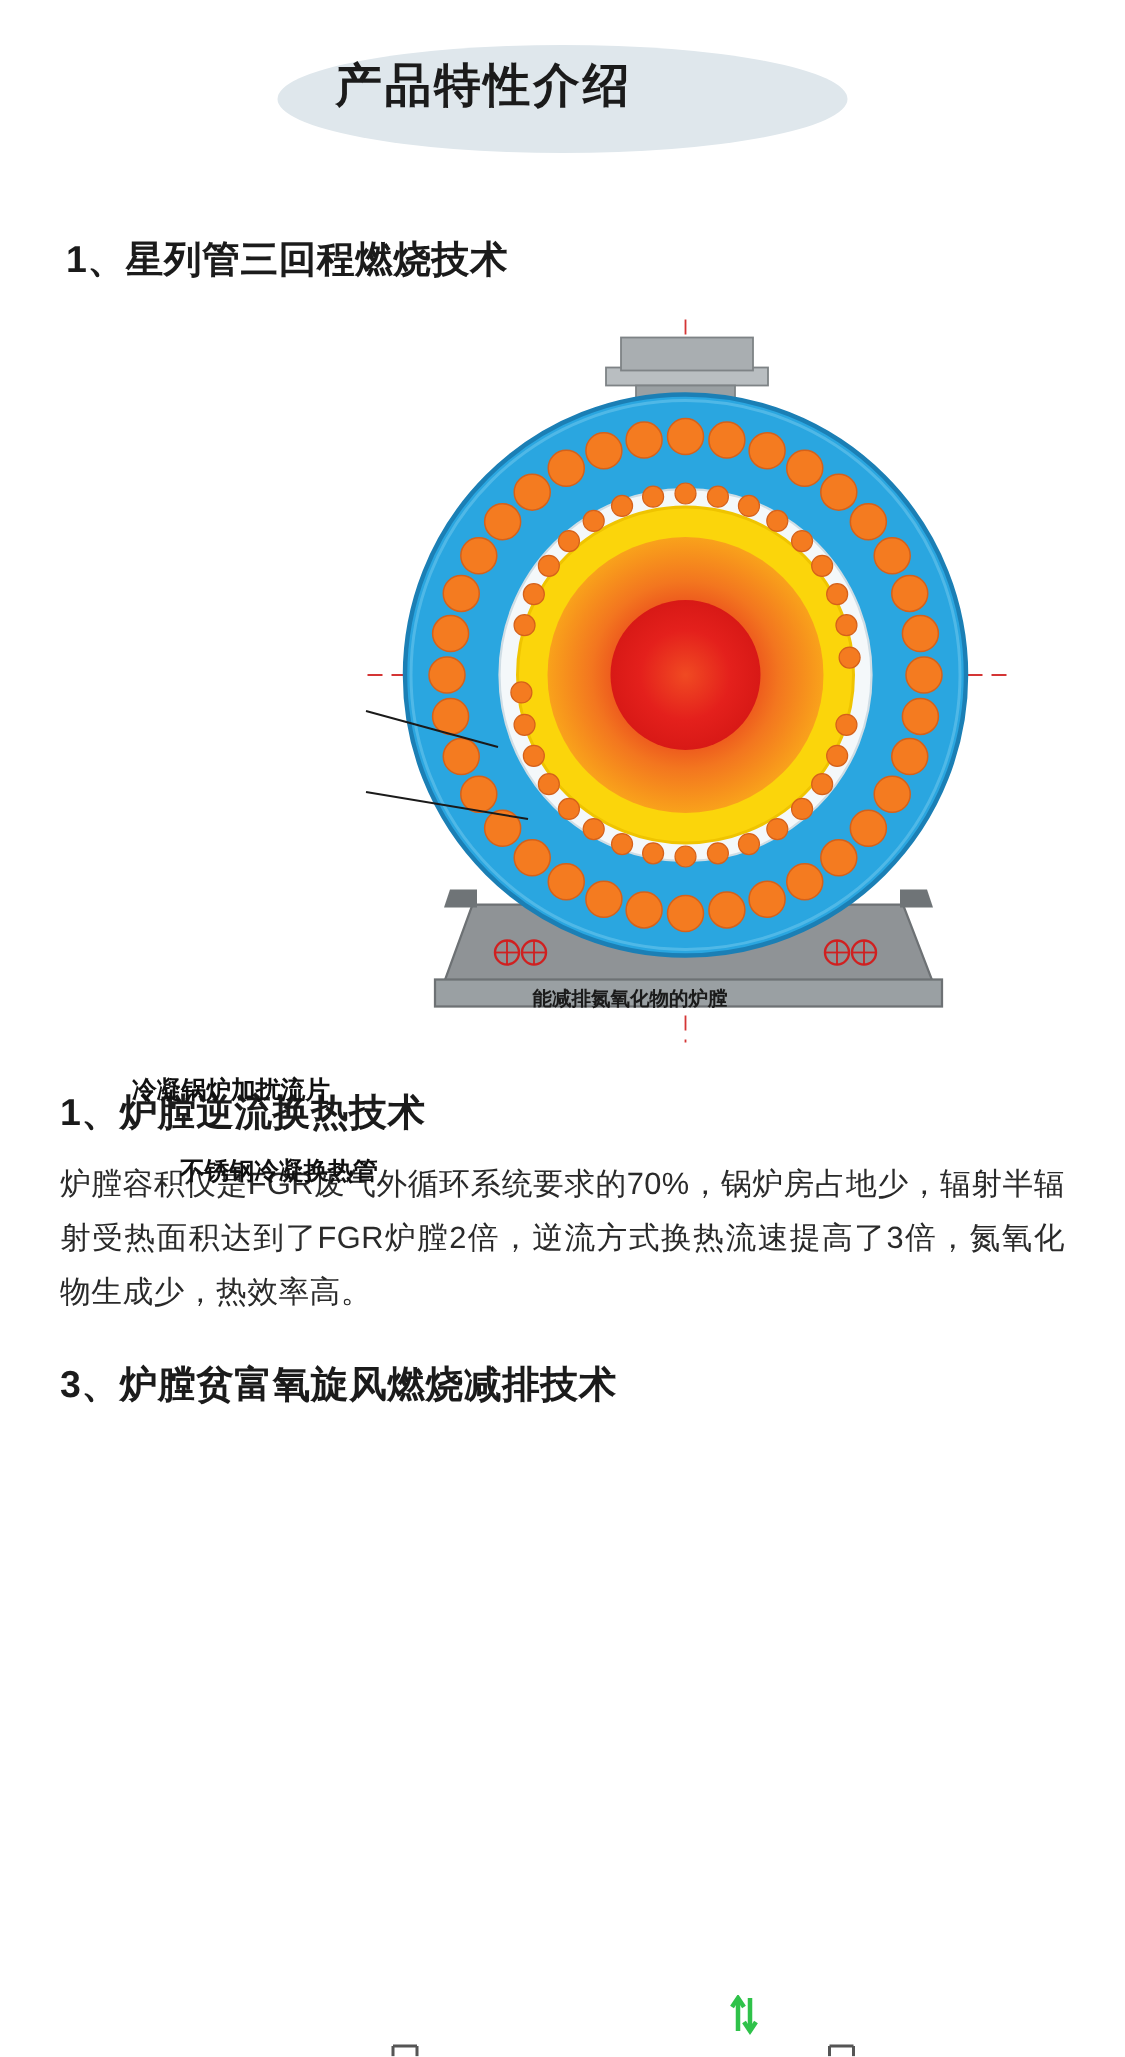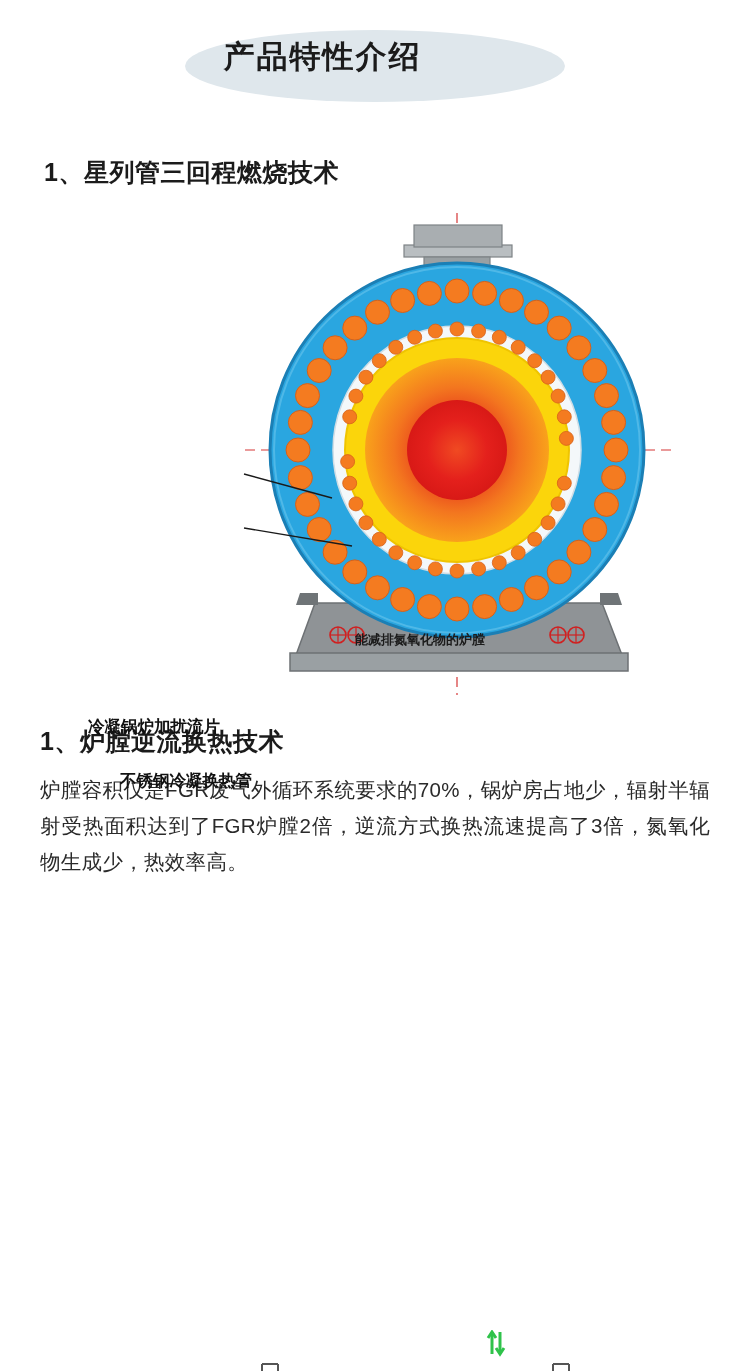--- a/index.html
+++ b/index.html
@@ -81,21 +81,21 @@
     font-weight: bold;
     color: #111111;
     white-space: nowrap;
   }
   #callout-fin   { left: 88px; top: 513px; }
   #callout-tube  { left: 88px; top: 567px; margin-left: 32px; }
 
   .center-label {
     position: absolute;
     left: 355px;
-    top: 631px;
+    top: 657px;
     font-size: 13px;
     font-weight: bold;
     color: #1b1b1b;
     white-space: nowrap;
   }
 
   
   .bottom-frag {
     position: absolute;
     left: 0;
@@ -263,20 +263,21 @@
 </div>
 
 <div class="center-label">能减排氮氧化物的炉膛</div>
 
 <div class="section" id="section-2">
   <h2 class="sec-title">1、炉膛逆流换热技术</h2>
   <p class="sec-body">炉膛容积仅是FGR废气外循环系统要求的70%，锅炉房占地少，辐射半辐射受热面积达到了FGR炉膛2倍，逆流方式换热流速提高了3倍，氮氧化物生成少，热效率高。</p>
 </div>
 
 <div class="section" id="section-3">
+  <h2 class="sec-title">3、炉膛贫富氧旋风燃烧减排技术</h2>
 </div>
 
 <div class="bottom-frag">
   <svg width="750" height="41" viewBox="0 0 750 41" xmlns="http://www.w3.org/2000/svg">
     <g stroke="#2fc24a" stroke-width="3" fill="none">
       <line x1="492" y1="2" x2="492" y2="24"></line>
       <line x1="500" y1="2" x2="500" y2="24"></line>
       <polyline points="488,8 492,2 496,8"></polyline>
       <polyline points="496,18 500,24 504,18"></polyline>
     </g>

